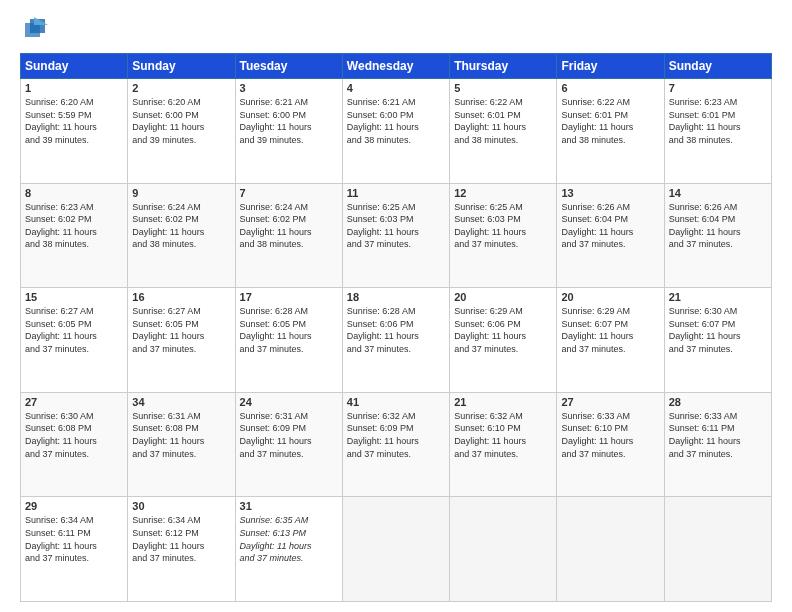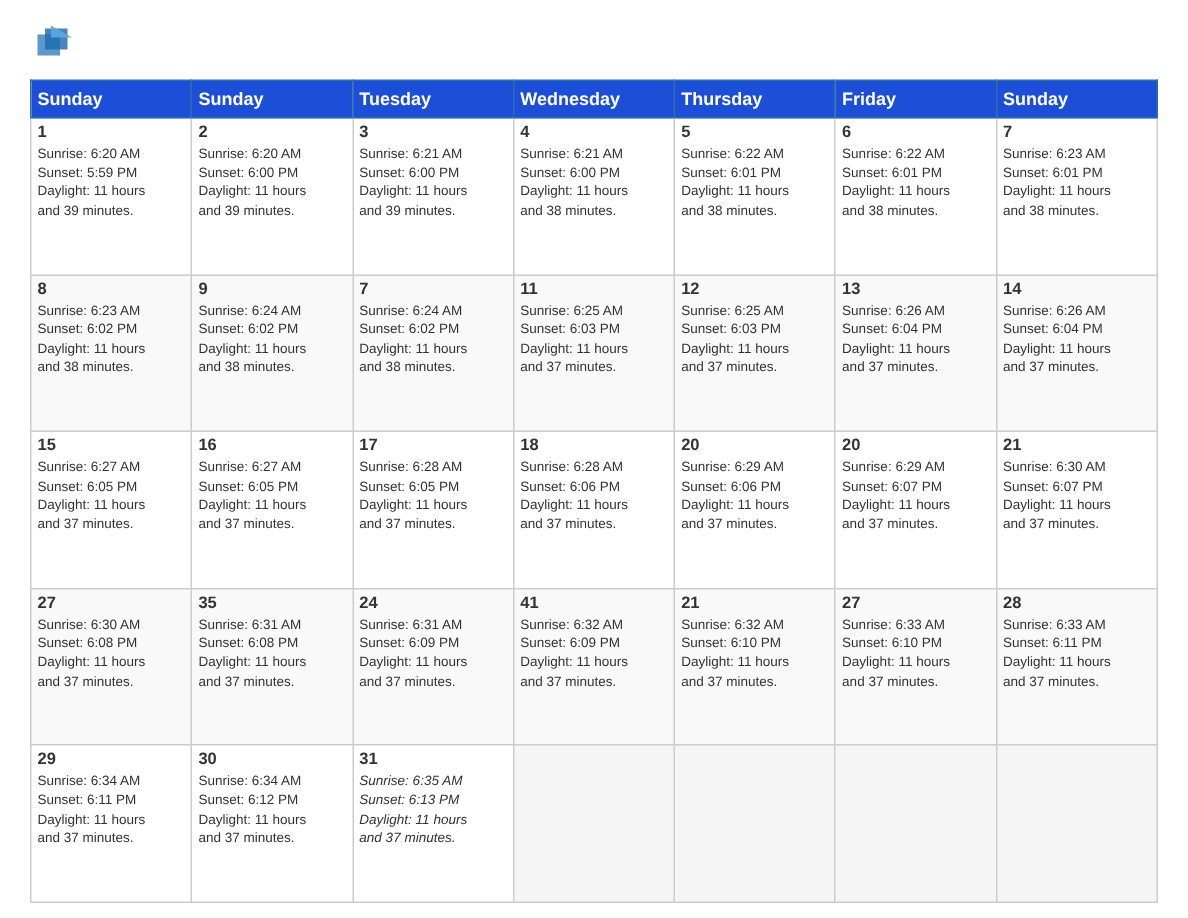--- a/index.html
+++ b/index.html
@@ -291,21 +291,21 @@
         </tr>
         <tr>
           <td>
             <span class="day-num">27</span>
             <div class="day-info" style="white-space: pre-line;">Sunrise: 6:30 AM
 Sunset: 6:08 PM
 Daylight: 11 hours
 and 37 minutes.</div>
           </td>
           <td>
-            <span class="day-num">35</span>
+            <span class="day-num">34</span>
             <div class="day-info" style="white-space: pre-line;">Sunrise: 6:31 AM
 Sunset: 6:08 PM
 Daylight: 11 hours
 and 37 minutes.</div>
           </td>
           <td>
             <span class="day-num">24</span>
             <div class="day-info" style="white-space: pre-line;">Sunrise: 6:31 AM
 Sunset: 6:09 PM
 Daylight: 11 hours

